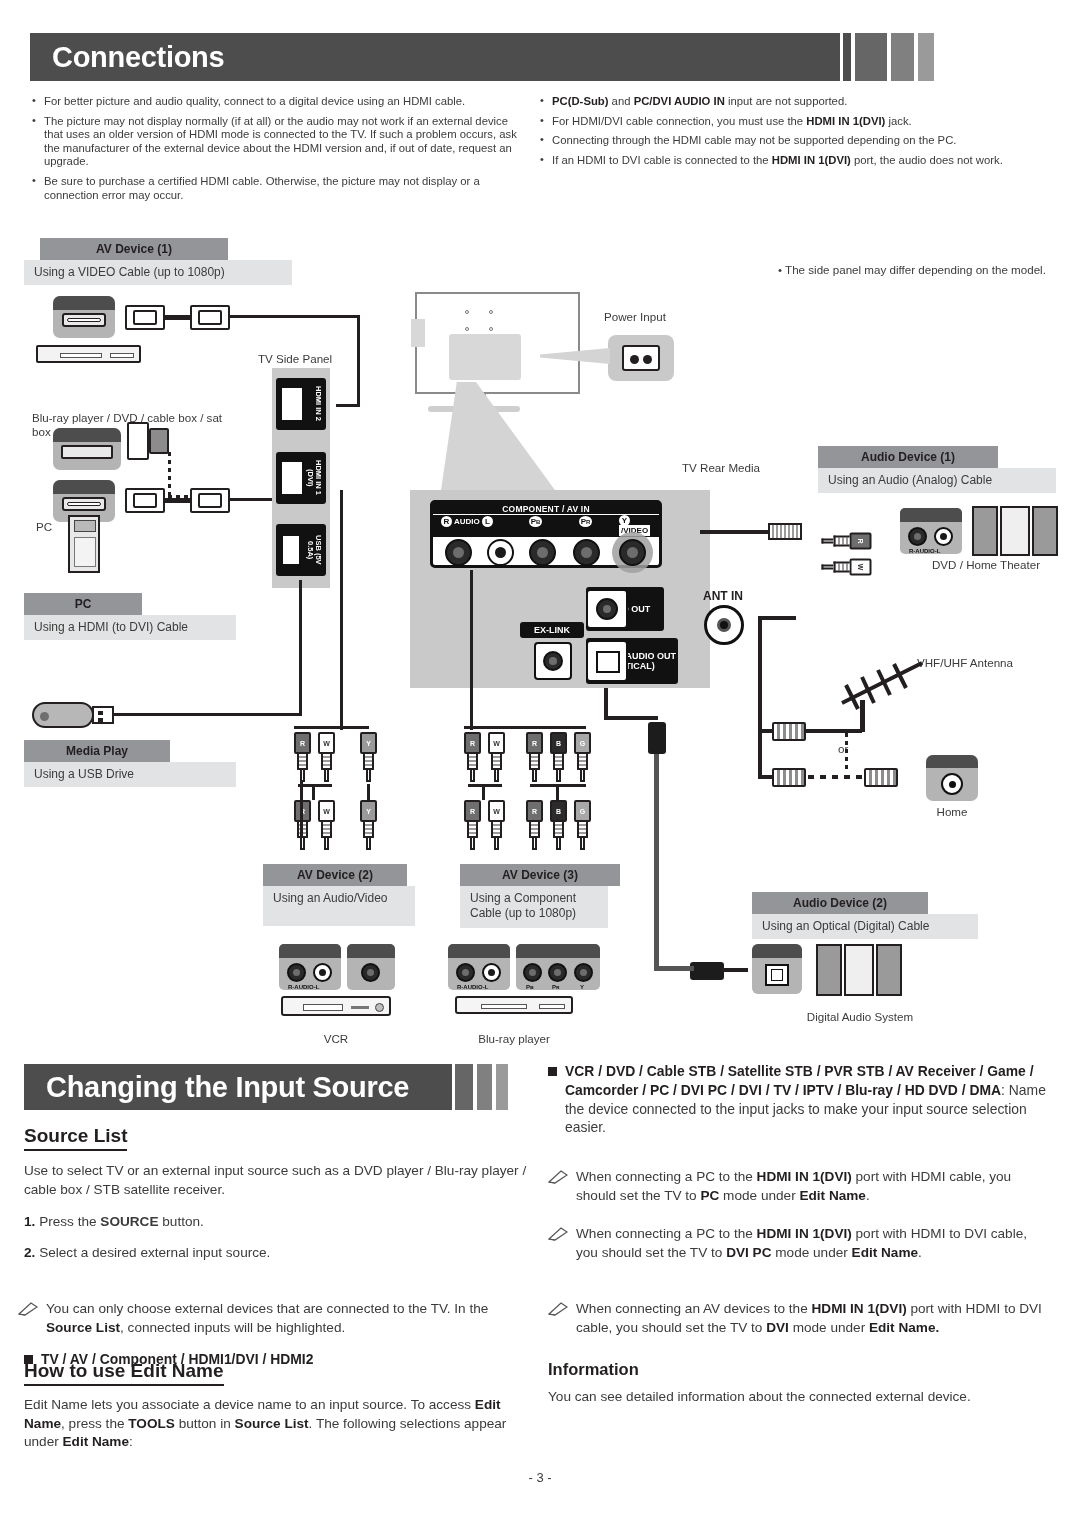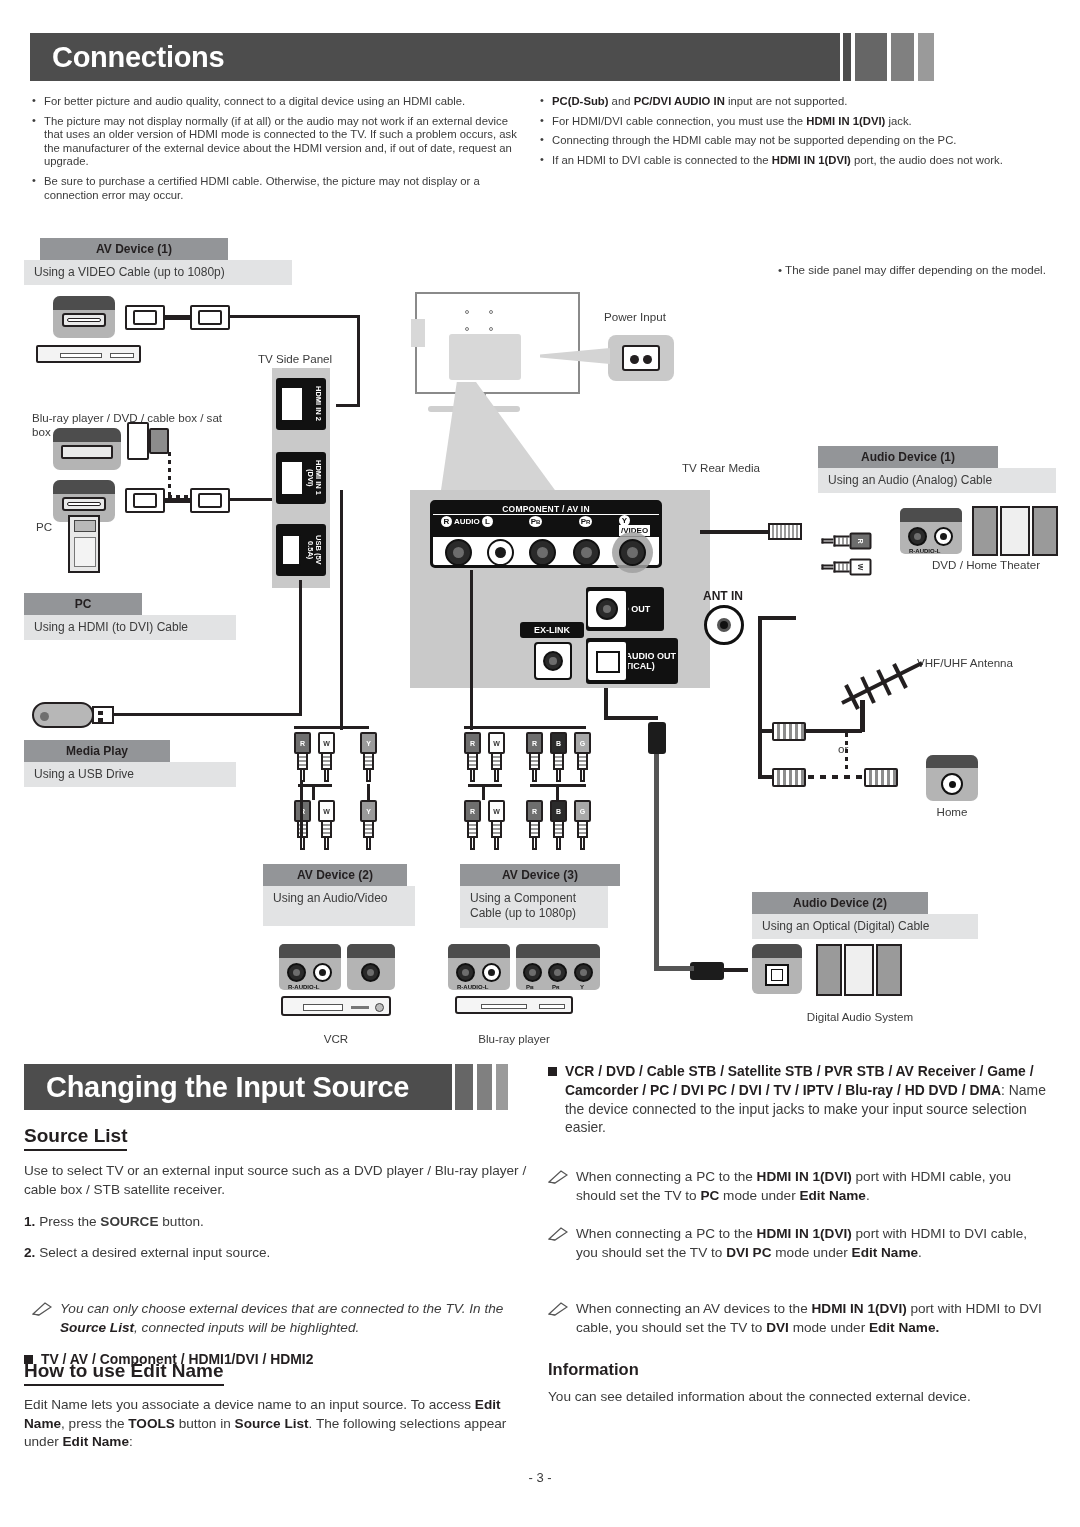--- a/index.html
+++ b/index.html
@@ -670,21 +670,21 @@
   <span class="n">1.</span>
   <span><span>Press the </span><b>SOURCE</b><span> button.</span></span>
 </div>
 <div class="numitem" style="left:24px; top:1244px; width:510px;">
   <span class="n">2.</span>
   <span>Select a desired external input source.</span>
 </div>
 
 <div class="sqitem" style="left:24px; top:1350px; width:510px;">TV / AV / Component / HDMI1/DVI / HDMI2</div>
 
-<div class="noteitem" style="left:32px; top:1300px; width:516px;font-style:italic;">
+<div class="noteitem" style="left:18px; top:1300px; width:516px;">
   <svg class="pencil" viewBox="0 0 20 14">
     <path d="M1 12 L13 1 L19 5 L7 13 Z" fill="none" stroke="#555" stroke-width="1.2"></path>
     <path d="M1 12 L4 12.5 L7 13" fill="none" stroke="#555" stroke-width="1.2"></path>
   </svg>
   <span>You can only choose external devices that are connected to the TV. In the </span><b>Source List</b><span>, connected inputs will be highlighted.</span>
 </div>
 
 <h3 class="h3" style="left:24px; top:1360px; margin:0;">How to use Edit Name</h3>
 
 <div class="para" style="left:24px; top:1396px; width:516px;">

